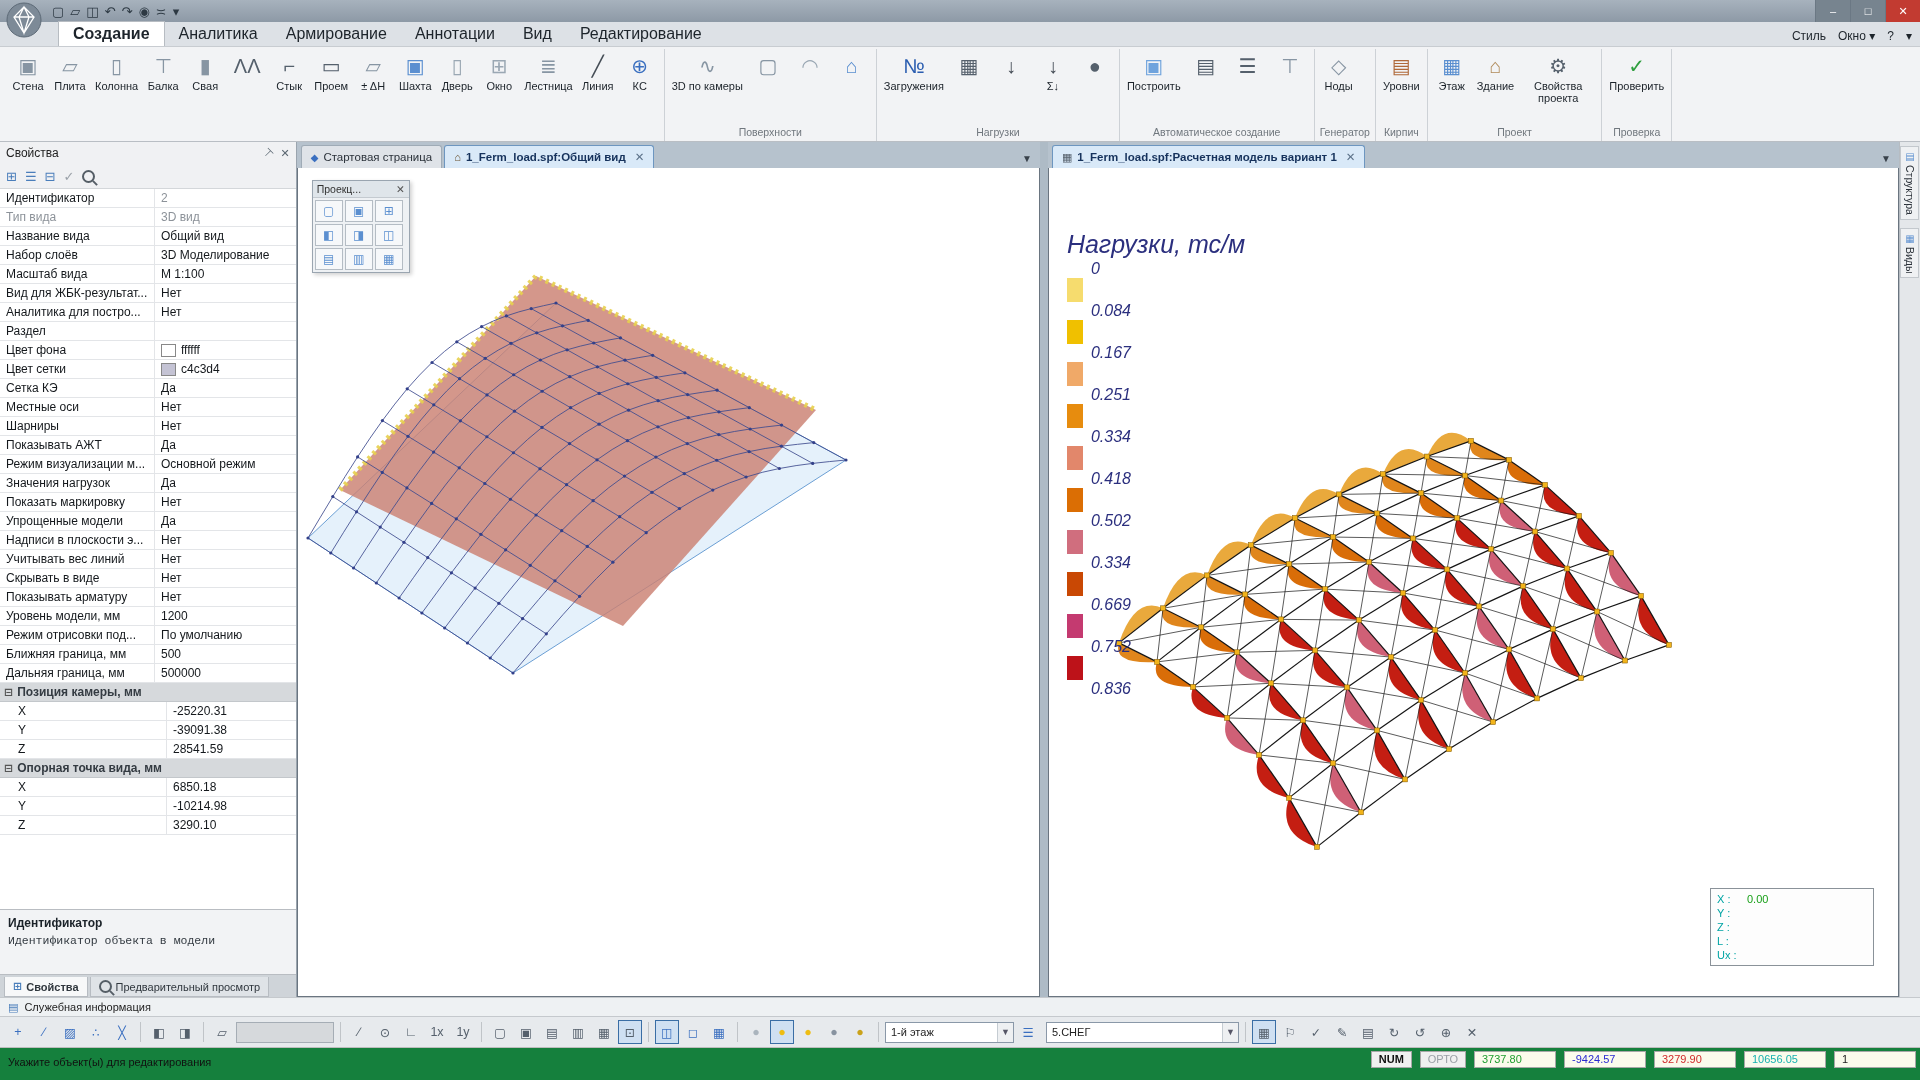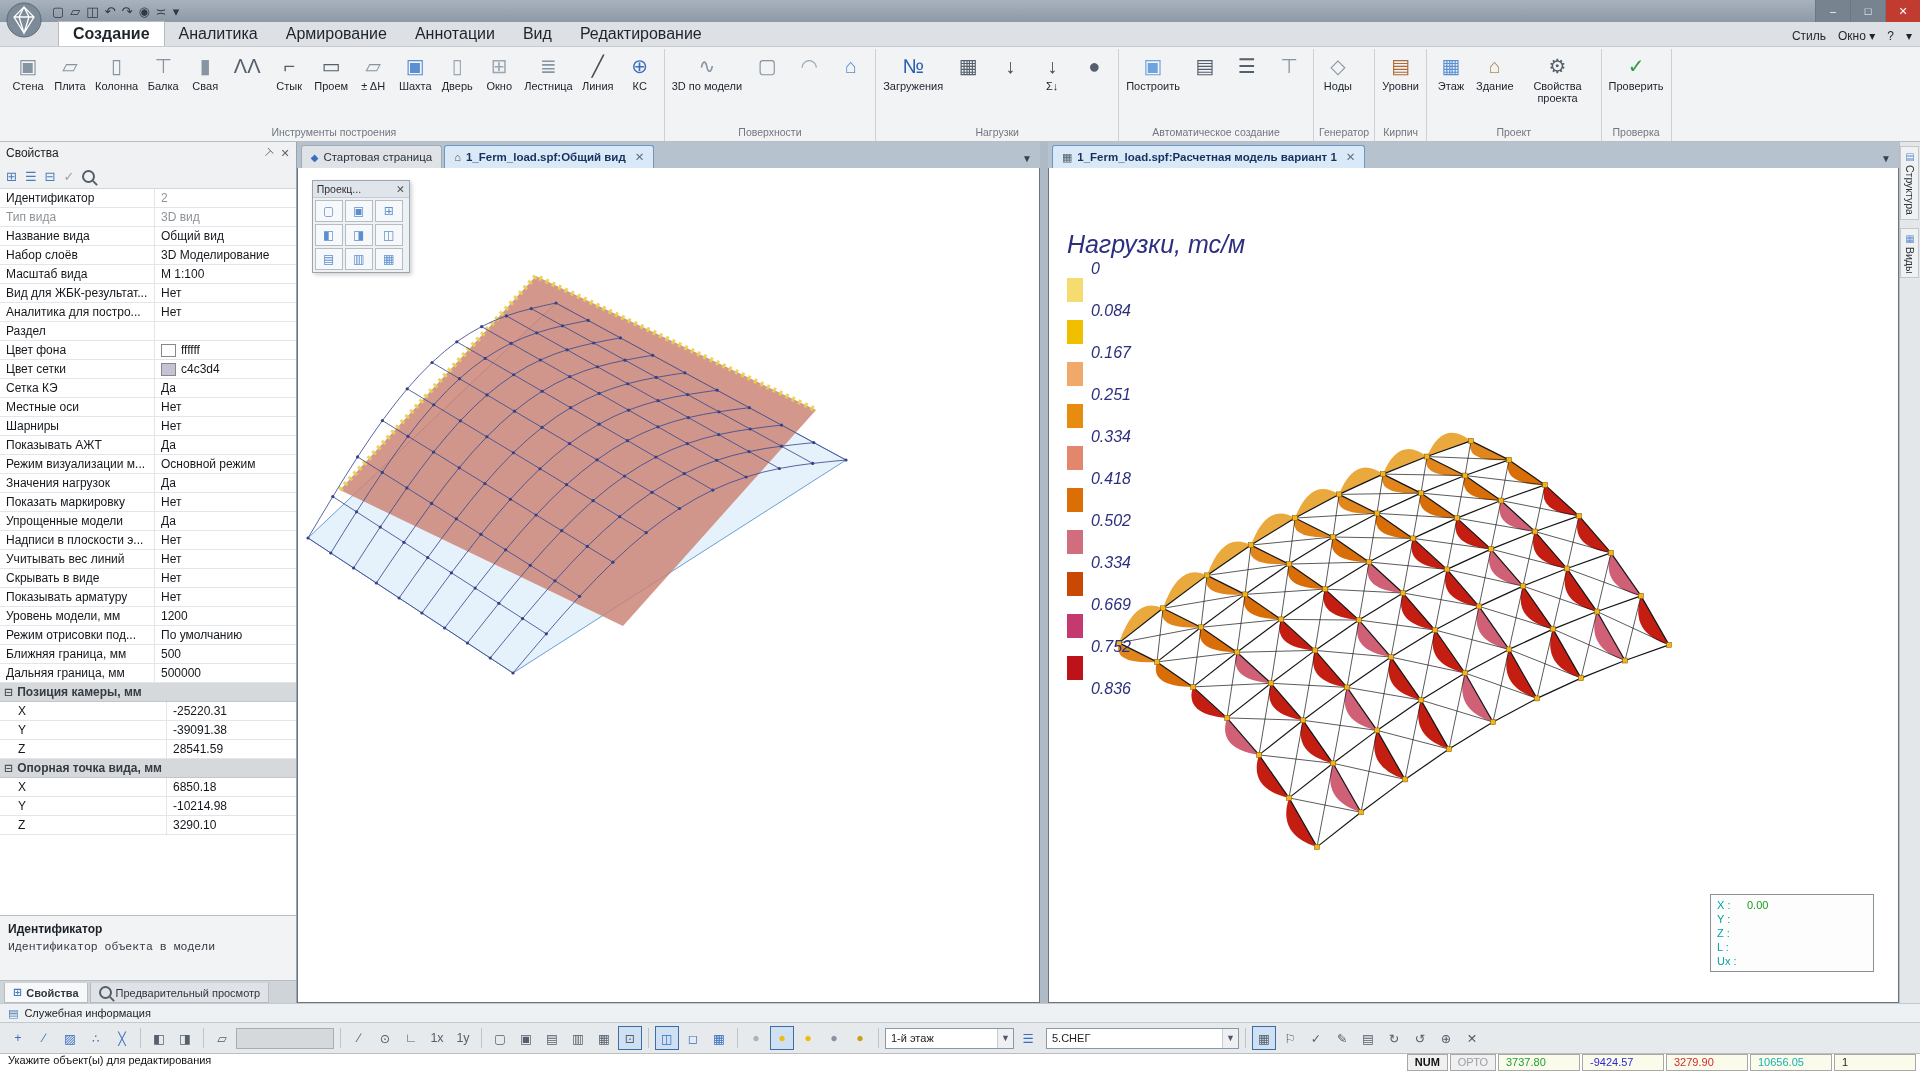--- a/index.html
+++ b/index.html
@@ -94,22 +94,22 @@
   .toolbar{height:30px;background:#e7eaed;border-top:1px solid #c5c9cd;display:flex;align-items:center;padding:0 6px;gap:2px;flex:0 0 auto;}
   .tbtn{width:22px;height:22px;display:flex;align-items:center;justify-content:center;font-size:12.5px;color:#3a6fc0;border:1px solid transparent;cursor:default;}
   .tbtn.dark{color:#55606c;}
   .tbtn.active{border:1px solid #3a6ea5;background:#cfe0f2;}
   .tsep{width:1px;height:20px;background:#c0c4c8;margin:0 4px;}
   .tinput{width:92px;height:17px;background:#d6d9dc;border:1px solid #a5adb5;}
   .combo{height:19px;background:#fff;border:1px solid #8a98a8;display:flex;align-items:center;font-size:11px;color:#222;padding-left:5px;}
   .combo .arr{margin-left:auto;color:#556;font-size:9px;padding:0 3px;border-left:1px solid #c5ccd2;height:100%;display:flex;align-items:center;background:#eef0f2;}
   .combo.floor{width:122px;}
   .combo.load{width:186px;margin-left:4px;}
-  .statusbar{height:20px;background:#ffffff;border-top:1px solid #bdbdbd;display:flex;align-items:flex-start;padding:0 4px 6px 8px;font-size:11px;color:#111;flex:0 0 auto;}
-  .sb-cells{margin-left:auto;display:flex;gap:2px;align-items:center;}
+  .statusbar{height:20px;background:#15803d;border-top:1px solid #bdbdbd;display:flex;align-items:flex-end;padding:0 4px 12px 8px;font-size:11px;color:#111;flex:0 0 auto;}
+  .sb-cells{margin-left:auto;display:flex;gap:8px;align-items:center;}
   .sb-cell{height:15px;line-height:15px;padding:0 7px;border:1px solid #a8a8a8;background:#fbfbec;min-width:66px;}
   .sb-cell.plain{background:#f0f0f0;min-width:22px;font-weight:bold;}
   .sb-cell.dim2{background:#f0f0f0;min-width:28px;color:#9aa0a6;}
 </style>
 </head>
 <body>
 
 <div class="app">
 
   <div class="titlebar">
@@ -238,28 +238,27 @@
             <span class="rglyph" style="color: rgb(68, 76, 85);">╱</span>
             <span class="rlabel">Линия</span>
           </div>
 
           <div class="rbtn">
             <span class="rglyph" style="color: rgb(58, 111, 192);">⊕</span>
             <span class="rlabel">КС</span>
           </div>
 
       </div>
-      <div class="rg-label">Инструменты построения</div>
     </div>
     <div class="rgroup">
       <div class="rg-buttons">
 
           <div class="rbtn">
             <span class="rglyph" style="color: rgb(135, 149, 163);">∿</span>
-            <span class="rlabel">3D по модели</span>
+            <span class="rlabel">3D по камеры</span>
           </div>
 
           <div class="rbtn">
             <span class="rglyph" style="color: rgb(135, 149, 163);">▢</span>
             <span class="rlabel"></span>
           </div>
 
           <div class="rbtn">
             <span class="rglyph" style="color: rgb(154, 167, 179);">◠</span>
             <span class="rlabel"></span>

